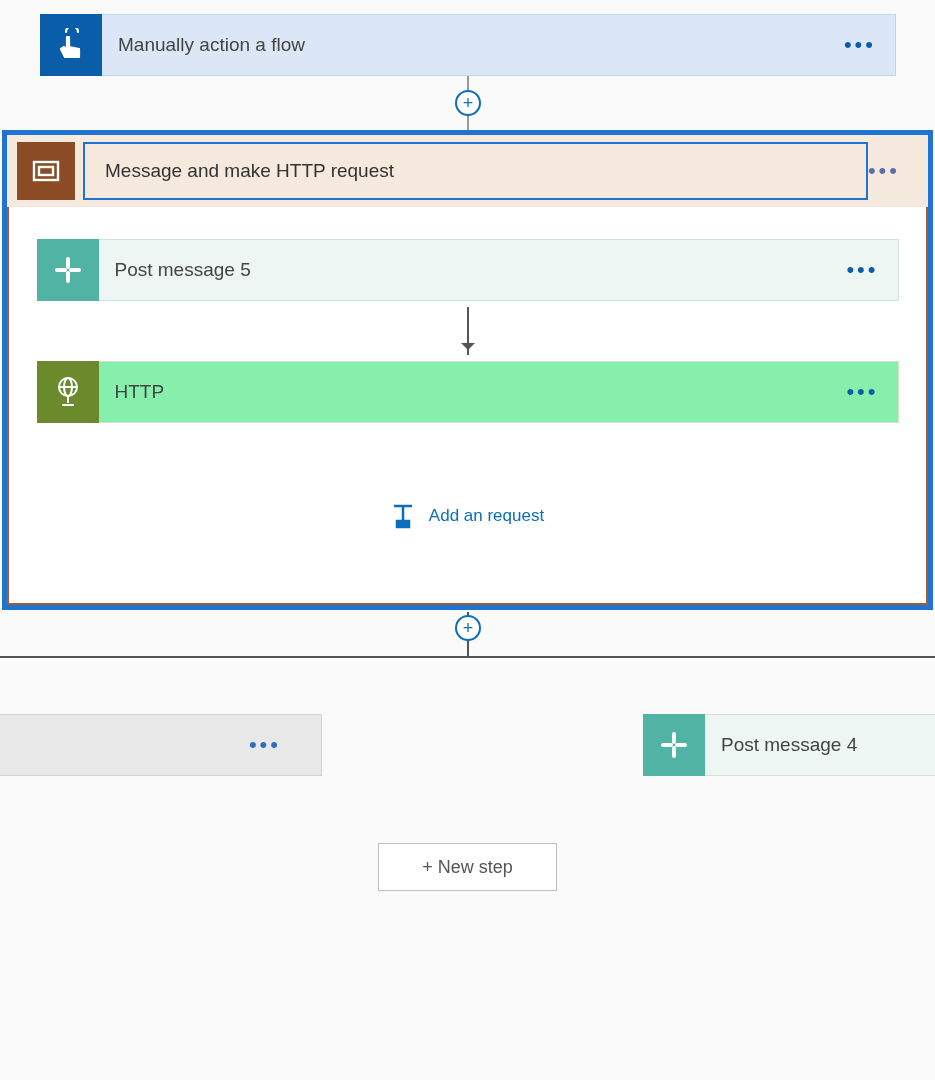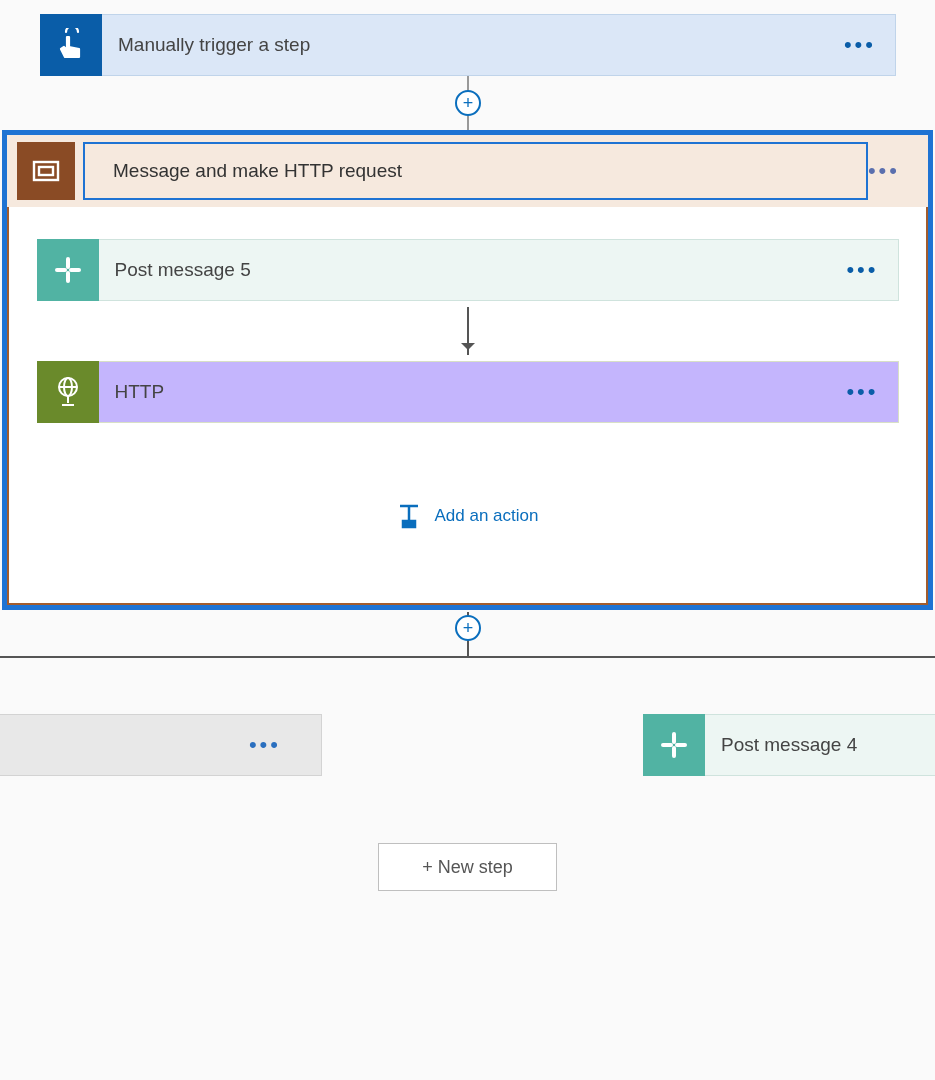--- a/index.html
+++ b/index.html
@@ -118,21 +118,21 @@
   }
   .scope-input {
     flex: 1;
     height: 58px;
     margin-left: 8px;
     margin-right: 50px;
     border: 2px solid #1e73d3;
     background: #f6e9de;
     font-size: 19px;
     color: #333;
-    padding: 0 28px;
+    padding: 0 20px;
     outline: none;
   }
   .scope-header .dots { right: 28px; color: #5a6fae; }
   .scope-body {
     border: 2px solid #a35c2c;
     border-top: none;
     background: #fff;
     padding: 32px 24px 40px 24px;
     min-height: 398px;
     position: relative;
@@ -140,21 +140,21 @@
   
   .action-card {
     width: 862px;
     margin: 0 auto;
     display: flex;
     position: relative;
   }
   .slack-icon { background: #51b3a3; }
   .slack-body { background: #edf6f3; border: 1px solid #cfe3dd; border-left: none; }
   .http-icon { background: #6a8a2b; }
-  .http-body { background: #c4b5fd; border: 1px solid #d8e0c6; border-left: none; }
+  .http-body { background: #86efac; border: 1px solid #d8e0c6; border-left: none; }
   .arrow-down {
     width: 2px;
     height: 48px;
     background: #555;
     margin: 6px auto;
     position: relative;
   }
   .arrow-down::after {
     content: "";
     position: absolute;
@@ -248,21 +248,21 @@
   <div class="card trigger-card">
     <div class="icon-box trigger-icon">
       <svg width="30" height="34" viewBox="0 0 30 34">
           <g fill="none" stroke="#fff" stroke-width="2.2" stroke-linecap="round" stroke-linejoin="round">
         <path d="M10 4 a6 6 0 0 1 12 0"></path>
         <path d="M13 9 v10 l10 2 v8 h-14 l-4 -8 3 -2 3 3 v-13 z" fill="#fff"></path>
       </g>
         </svg>
     </div>
     <div class="card-body trigger-body">
-      <span class="title-text">Manually trigger a step</span>
+      <span class="title-text">Manually action a flow</span>
     </div>
     <span class="dots">•••</span>
   </div>
 
   <div class="plus-btn plus1">+</div>
 
   <div class="scope-outer">
     <div class="scope-header">
       <div class="icon-box scope-icon">
         <svg width="30" height="30" viewBox="0 0 30 30">
@@ -315,21 +315,21 @@
       </div>
 
       <div class="add-action">
         <svg width="24" height="26" viewBox="0 0 24 26">
           <g fill="none" stroke="#0a6ebd" stroke-width="2.5">
             <line x1="3" y1="3" x2="21" y2="3"></line>
             <line x1="12" y1="3" x2="12" y2="18"></line>
             <rect x="6" y="18" width="12" height="6" fill="#0a6ebd"></rect>
           </g>
         </svg>
-        <span>Add an action</span>
+        <span>Add an request</span>
       </div>
 
     </div>
   </div>
 
   <div class="branch-v"></div>
   <div class="plus-btn plus2">+</div>
   <div class="branch-h"></div>
 
   <div class="branch-left">

